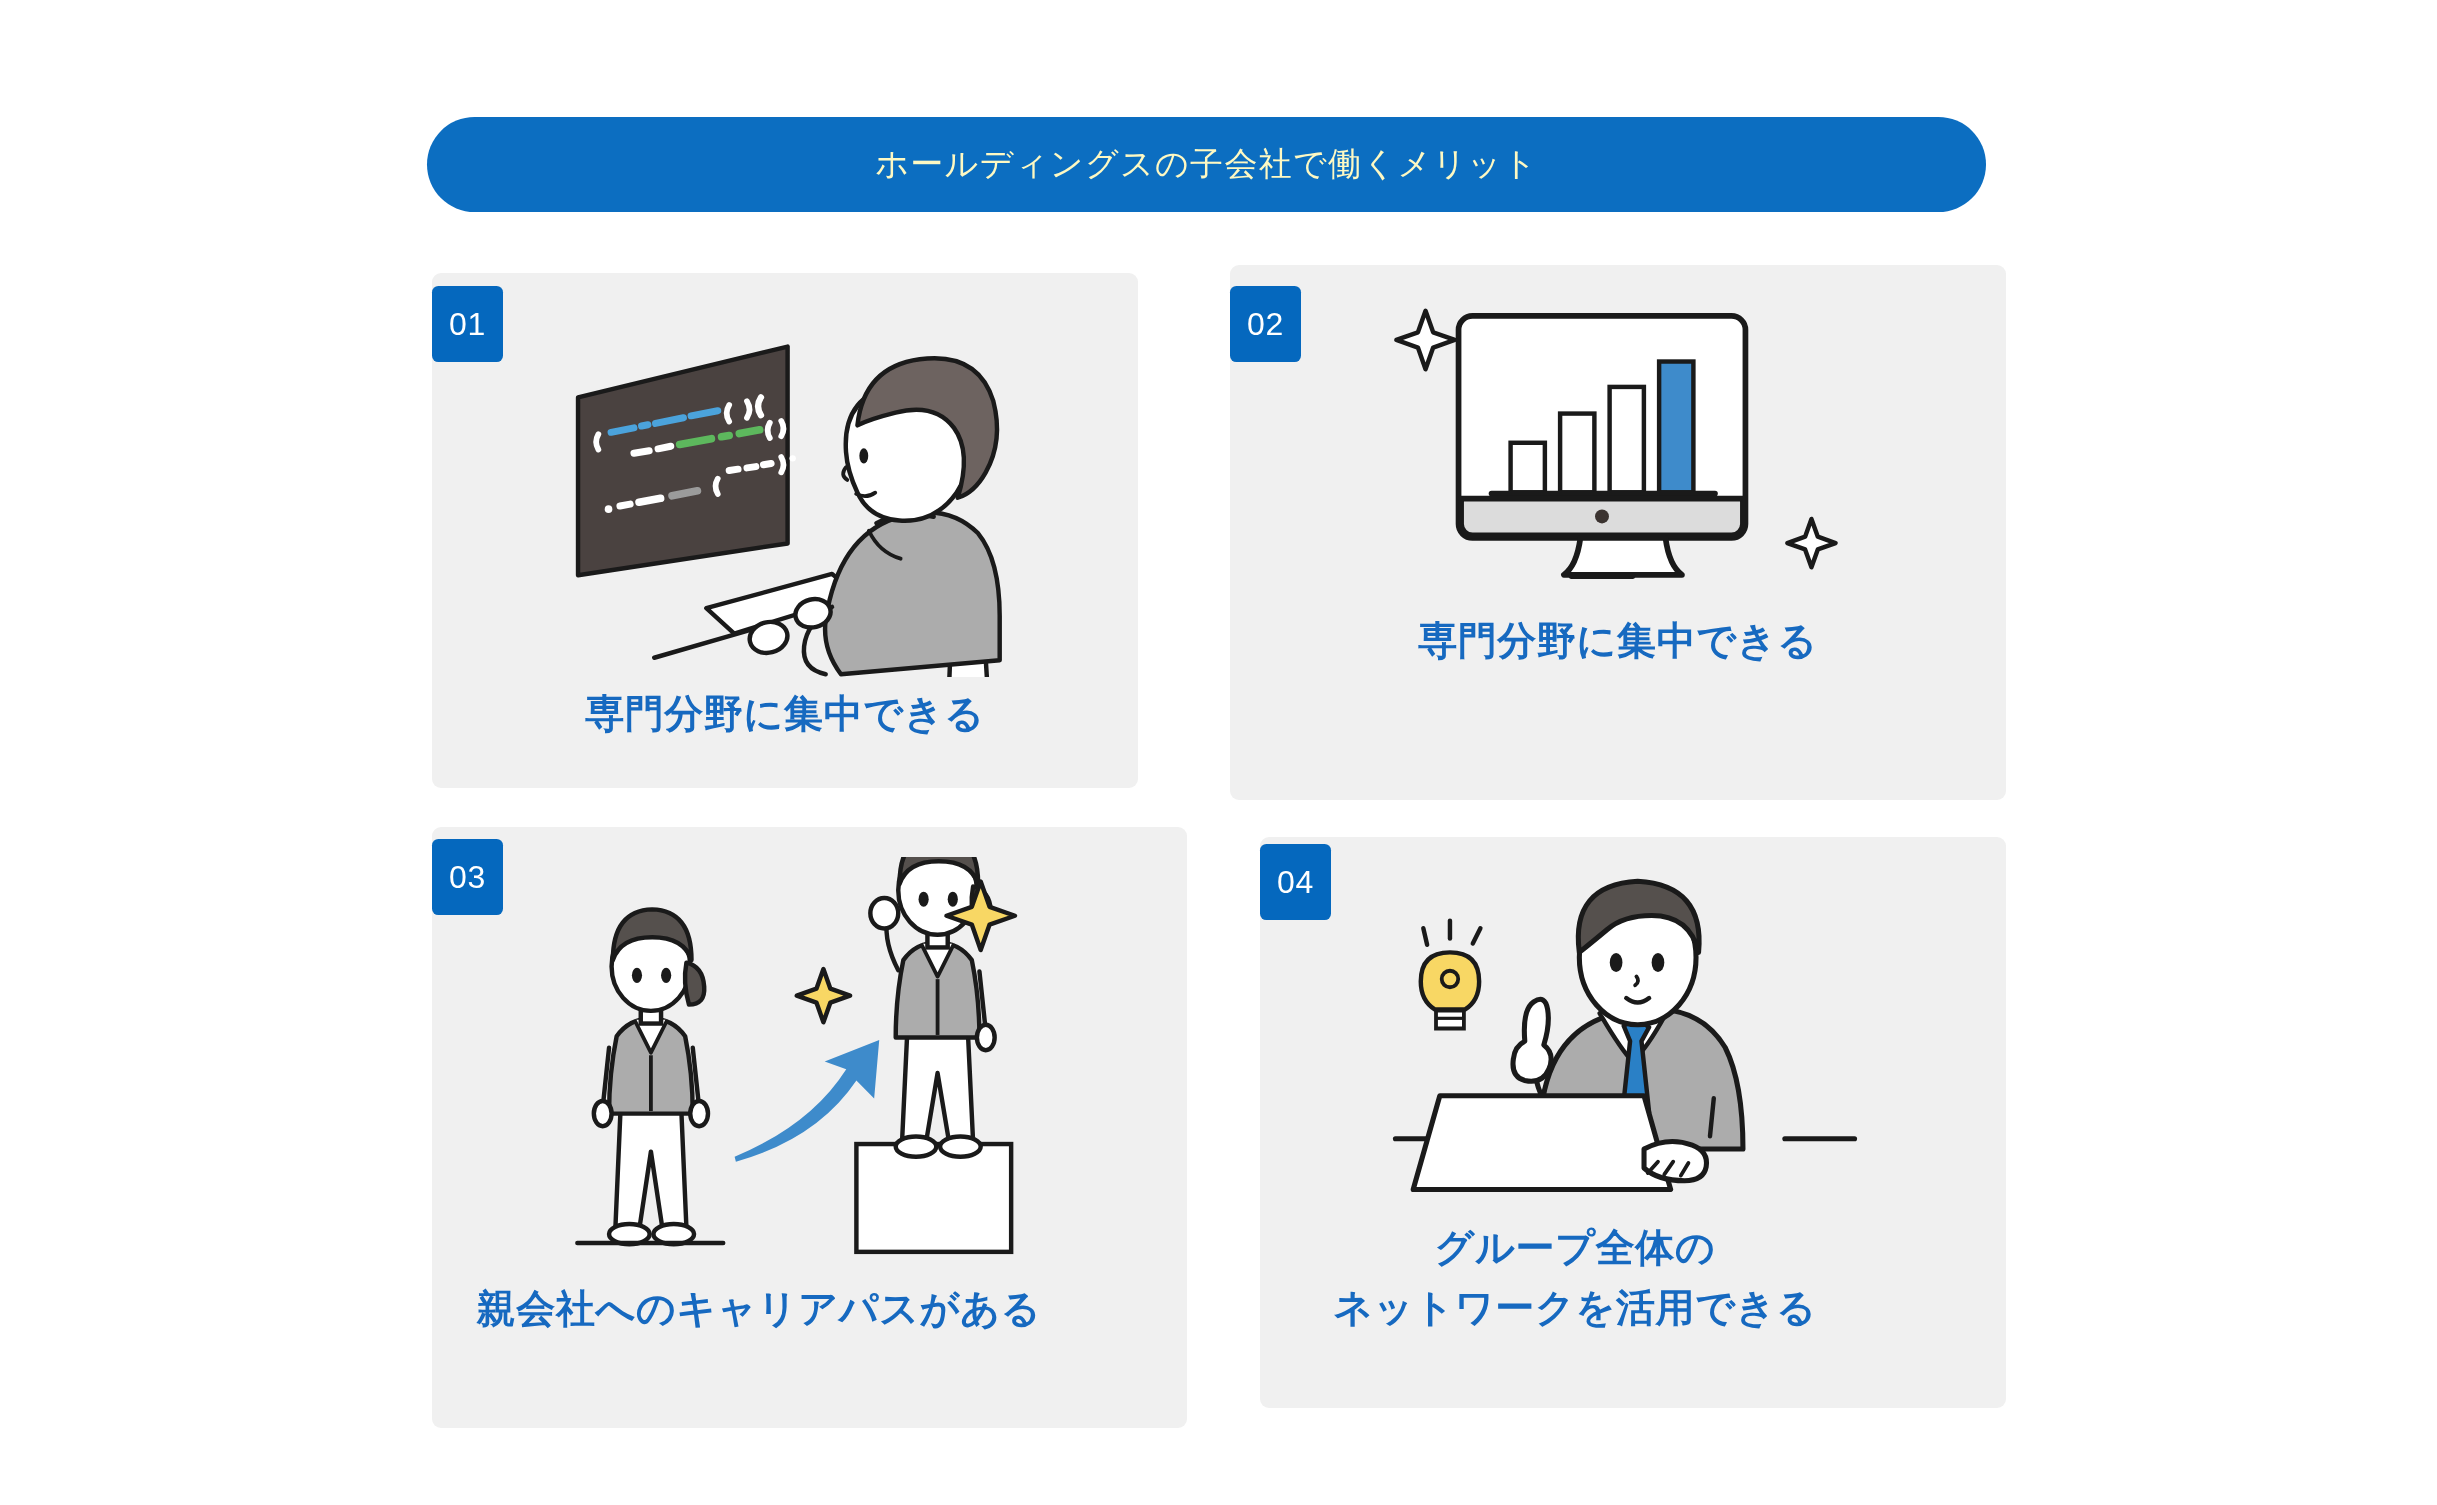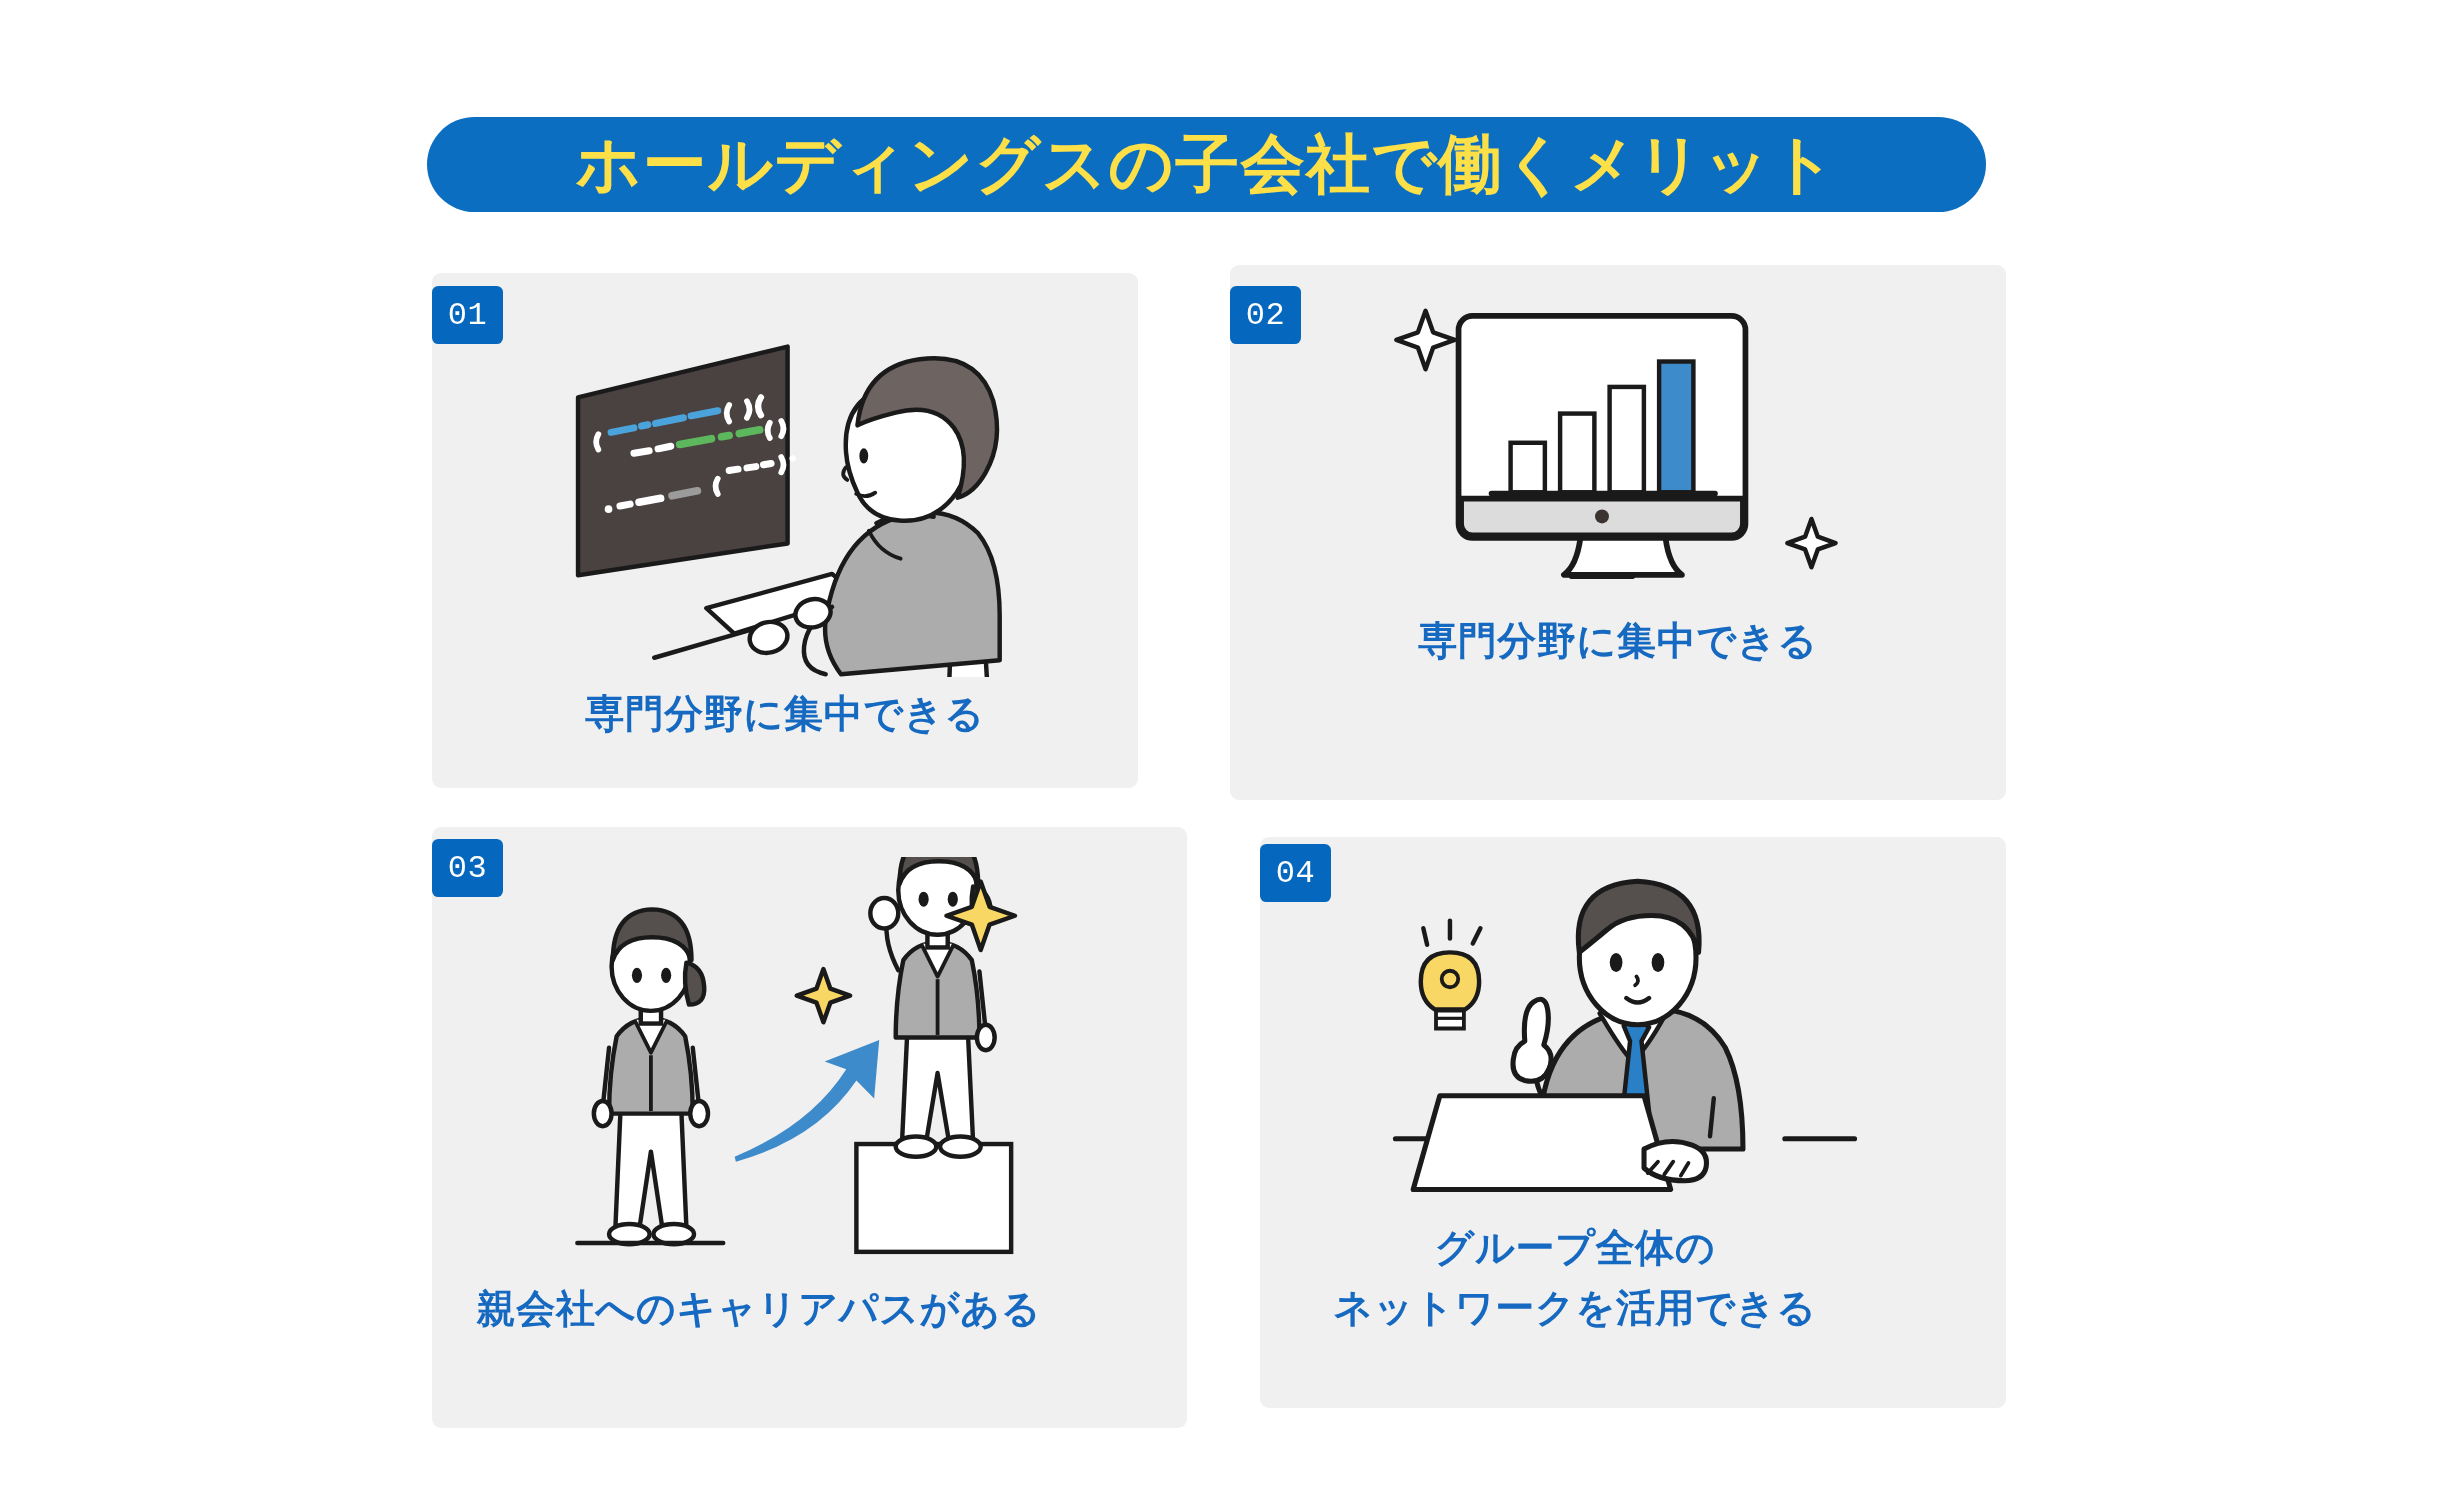--- a/index.html
+++ b/index.html
@@ -22,52 +22,51 @@
     top: 117px;
     width: 1559px;
     height: 95px;
     background: #0C6EC1;
     border-radius: 48px;
     display: flex;
     align-items: center;
     justify-content: center;
   }
   .title-pill .title-text {
-    color: #fde047;
-    font-size: 64px;
-    font-weight: bold;
+    color: #fef9c3;
+    font-size: 33px;
+    font-weight: normal;
     letter-spacing: 1.3px;
     white-space: nowrap;
   }
 
   
   .card {
     position: absolute;
     background: #F0F0F0;
     border-radius: 9px;
   }
   .card-1 { left: 432px;  top: 273px;  width: 706px; height: 515px; }
   .card-2 { left: 1230px; top: 265px;  width: 776px; height: 535px; }
   .card-3 { left: 432px;  top: 827px; width: 755px; height: 601px; }
   .card-4 { left: 1260px; top: 837px; width: 746px; height: 571px; }
 
   .badge {
     position: absolute;
     width: 71px;
-    height: 58px;
+    height: 76px;
     background: #0568BE;
     border-radius: 6.3px;
     display: flex;
     align-items: center;
     justify-content: center;
     color: #ffffff;
     font-size: 32px;
     font-weight: normal;
     letter-spacing: 0.6px;
-    font-family: Liberation Mono, monospace;
   }
   .badge-1 { left: 432px;  top: 286px; }
   .badge-2 { left: 1230px; top: 286px; }
   .badge-3 { left: 432px;  top: 839px; }
   .badge-4 { left: 1260px; top: 844px; }
 
   
   .caption {
     position: absolute;
     color: #1669C0;

